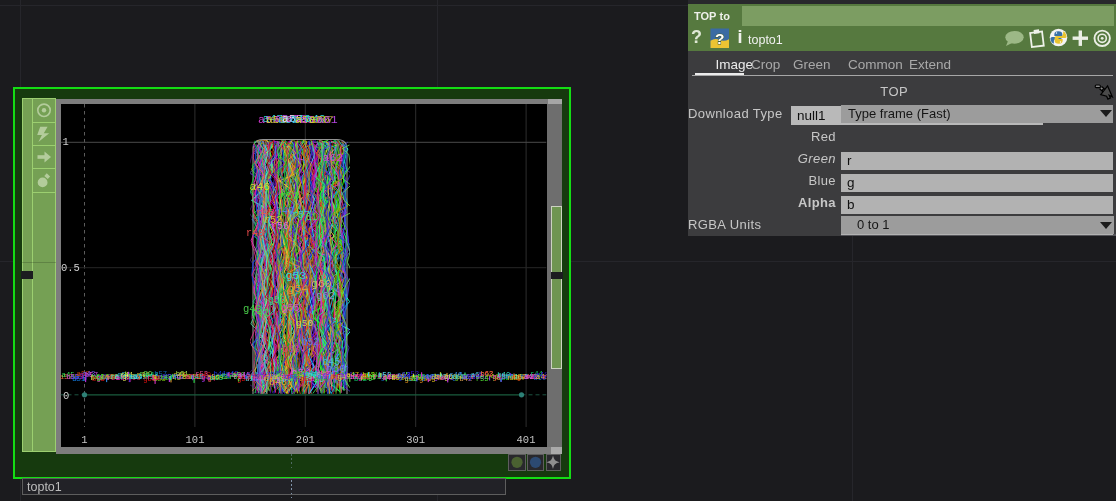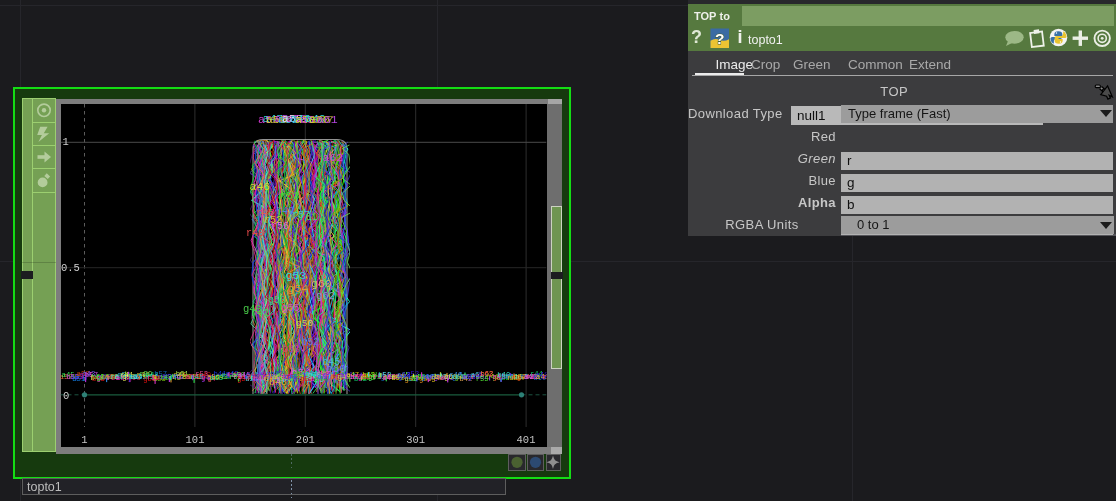--- a/index.html
+++ b/index.html
@@ -705,21 +705,21 @@
 <div class="abs" style="left:841px;top:104.8px;width:272px;height:18.4px;background:#9c9c9c;color:#161616;font-size:13px;line-height:18.4px;padding-left:7px;">Type frame (Fast)</div>
 <div class="abs" style="left:1099.5px;top:110.4px;width:0;height:0;border-left:6.3px solid transparent;border-right:6.3px solid transparent;border-top:7.2px solid #1c1c1c;"></div>
 <div class="abs" style="left:688px;top:129.6px;width:148px;height:14px;text-align:right;color:#c7c7c7;font-size:13px;line-height:14px;letter-spacing:0.4px;">Red</div>
 <div class="abs mono" style="left:841px;top:127.6px;width:272px;height:18.0px;background:#b2b2b2;color:#101010;font-size:13.5px;line-height:18.0px;padding-left:6px;">r</div>
 <div class="abs" style="left:688px;top:151.8px;width:148px;height:14px;text-align:right;color:#c7c7c7;font-size:13px;line-height:14px;letter-spacing:0.4px;font-style:italic;">Green</div>
 <div class="abs mono" style="left:841px;top:149.9px;width:272px;height:17.7px;background:#b2b2b2;color:#101010;font-size:13.5px;line-height:17.7px;padding-left:6px;">g</div>
 <div class="abs" style="left:688px;top:173.8px;width:148px;height:14px;text-align:right;color:#c7c7c7;font-size:13px;line-height:14px;letter-spacing:0.4px;">Blue</div>
 <div class="abs mono" style="left:841px;top:172.1px;width:272px;height:17.5px;background:#b2b2b2;color:#101010;font-size:13.5px;line-height:17.5px;padding-left:6px;">b</div>
 <div class="abs" style="left:688px;top:195.9px;width:148px;height:14px;text-align:right;color:#c7c7c7;font-size:13px;line-height:14px;letter-spacing:0.4px;font-weight:bold;">Alpha</div>
 <div class="abs mono" style="left:841px;top:194.3px;width:272px;height:17.2px;background:#b2b2b2;color:#101010;font-size:13.5px;line-height:17.2px;padding-left:6px;">a</div>
-<div class="abs" style="left:688px;top:218.3px;width:148px;height:14px;text-align:center;color:#c7c7c7;font-size:13px;line-height:14px;letter-spacing:0.4px;">RGBA Units</div>
+<div class="abs" style="left:688px;top:218.3px;width:148px;height:14px;text-align:left;color:#c7c7c7;font-size:13px;line-height:14px;letter-spacing:0.4px;">RGBA Units</div>
 <div class="abs" style="left:841px;top:216.2px;width:273px;height:18.3px;background:#9c9c9c;color:#161616;font-size:13px;line-height:18.3px;padding-left:16px;">0 to 1</div>
 <div class="abs" style="left:1099.5px;top:221.8px;width:0;height:0;border-left:6.3px solid transparent;border-right:6.3px solid transparent;border-top:7.2px solid #1c1c1c;"></div>
 <svg class="abs" style="left:1093px;top:82px;" width="23" height="20">
 <g>
 <rect x="2.2" y="3.0" width="5.2" height="2.6" rx="1" fill="#8a8a8a" stroke="#000" stroke-width="1.1"></rect>
 <line x1="7.6" y1="5.6" x2="13.2" y2="10.6" stroke="#000" stroke-width="4.2"></line>
 <line x1="7.9" y1="5.8" x2="12.9" y2="10.3" stroke="#8a8a8a" stroke-width="1.8" stroke-dasharray="2,1.4"></line>
 <path d="M 7.8,12.6 L 14.6,3.9 L 19.4,14.9 L 16.2,13.3 L 17.4,15.9 L 14.9,17.1 L 13.6,14.2 Z" fill="#4a4a4a" stroke="#000" stroke-width="1.2" stroke-linejoin="miter"></path>
 </g>
 </svg>

